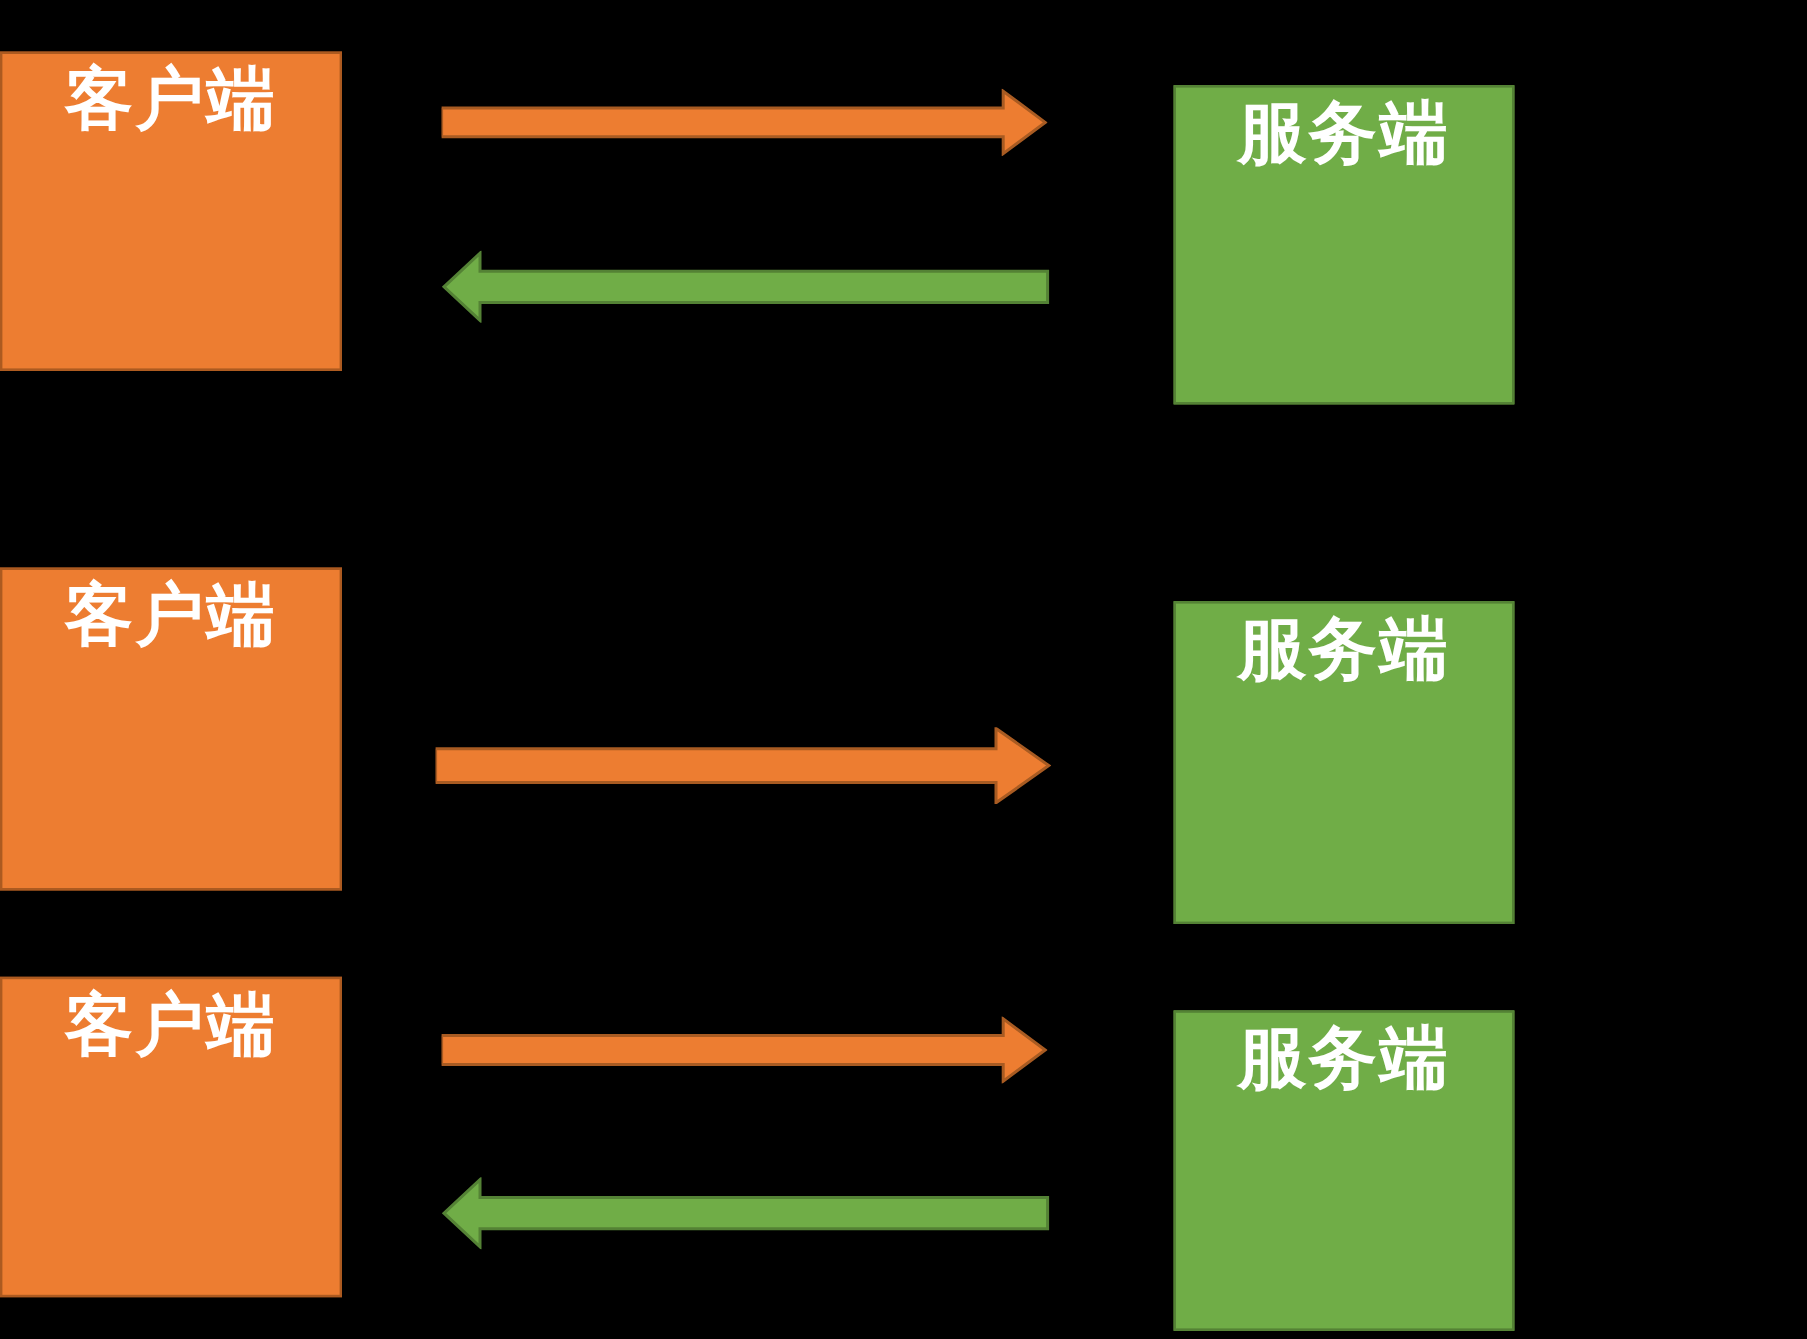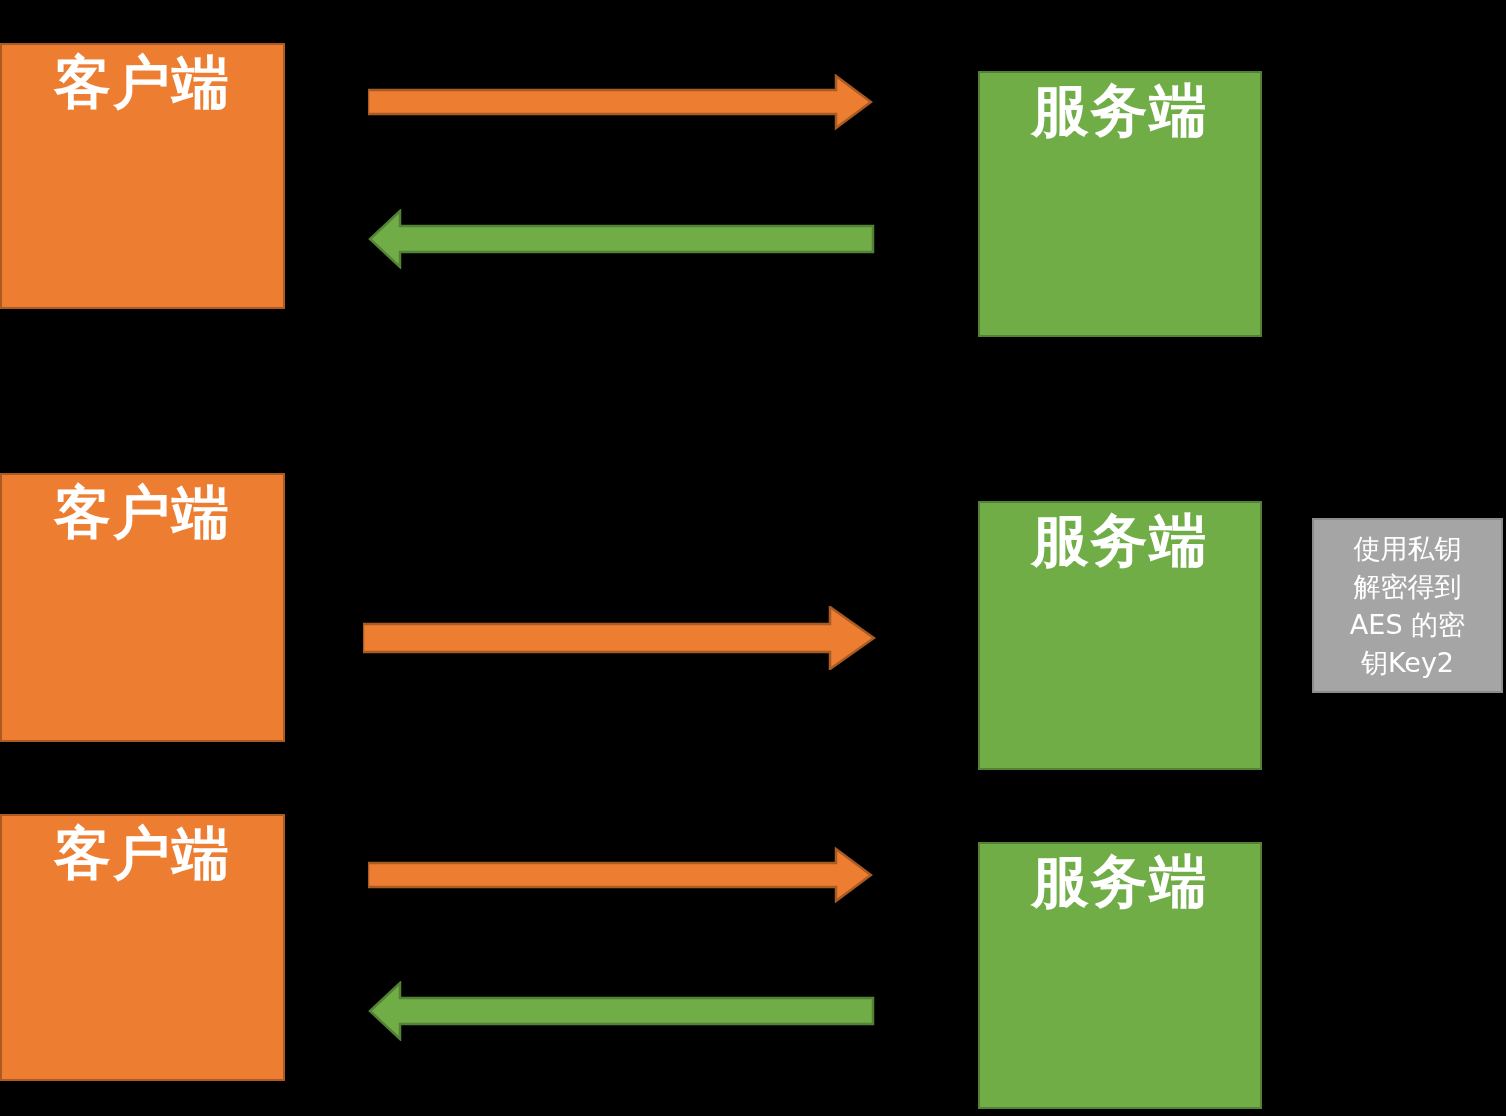--- a/index.html
+++ b/index.html
@@ -97,26 +97,20 @@
   <div class="box client row2-box">
     <span>客户端</span>
   </div>
   <div class="box server row2-box">
     <span>服务端</span>
   </div>
   <svg class="arrow arrow-orange a3" width="513" height="64" viewBox="0 0 513 64">
     <polygon points="0,18 467,18 467,1 511,32 467,63 467,46 0,46"></polygon>
   </svg>
 
-  <div class="note">
-    <div>使用私钥</div>
-    <div>解密得到</div>
-    <div>AES 的密</div>
-    <div>钥Key2</div>
-  </div>
 
   <div class="box client row3-box">
     <span>客户端</span>
   </div>
   <div class="box server row3-box">
     <span>服务端</span>
   </div>
   <svg class="arrow arrow-orange a4" width="505" height="56" viewBox="0 0 505 56">
     <polygon points="0,16 468,16 468,2 503,28 468,54 468,40 0,40"></polygon>
   </svg>

